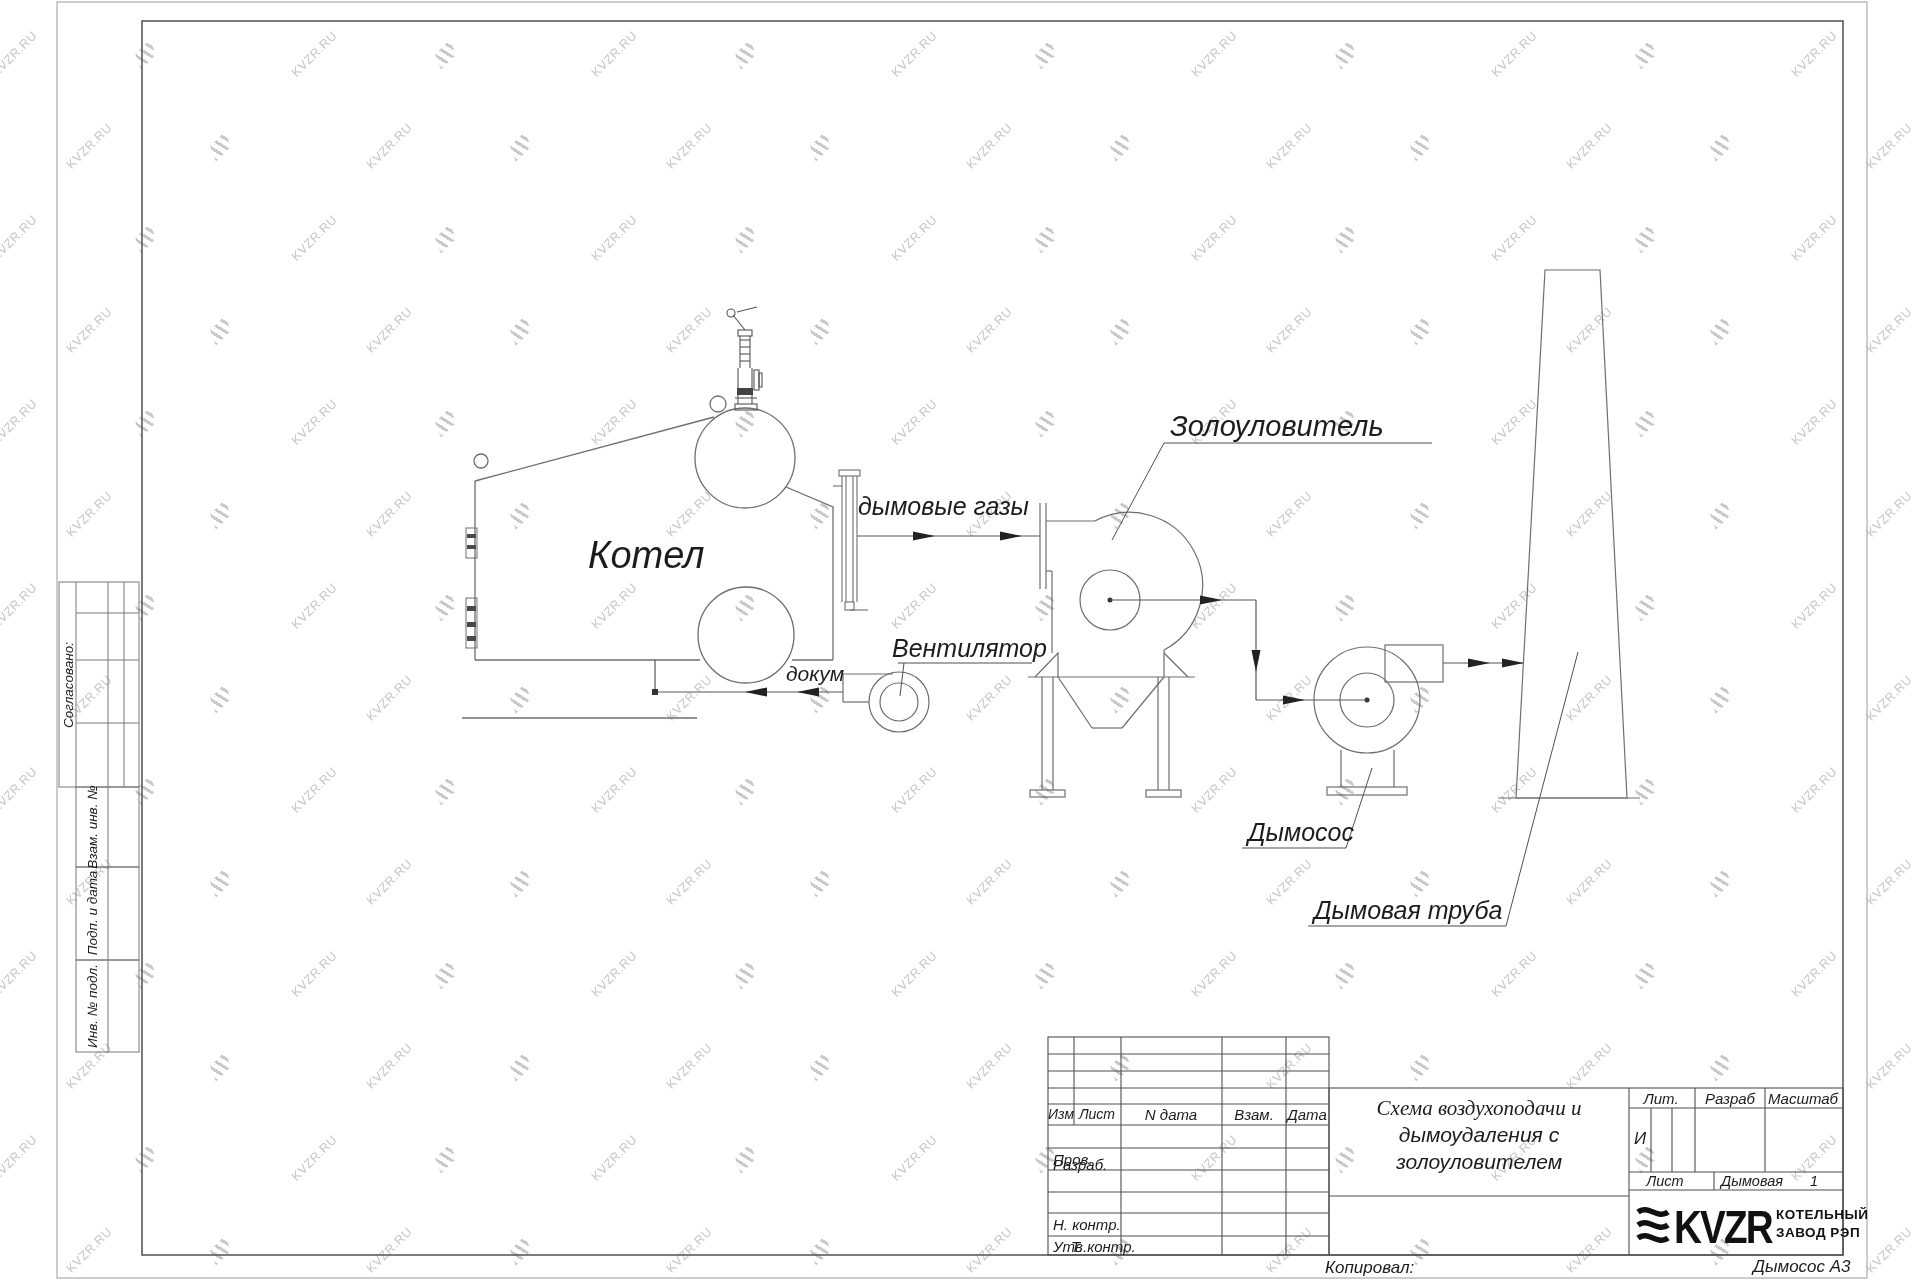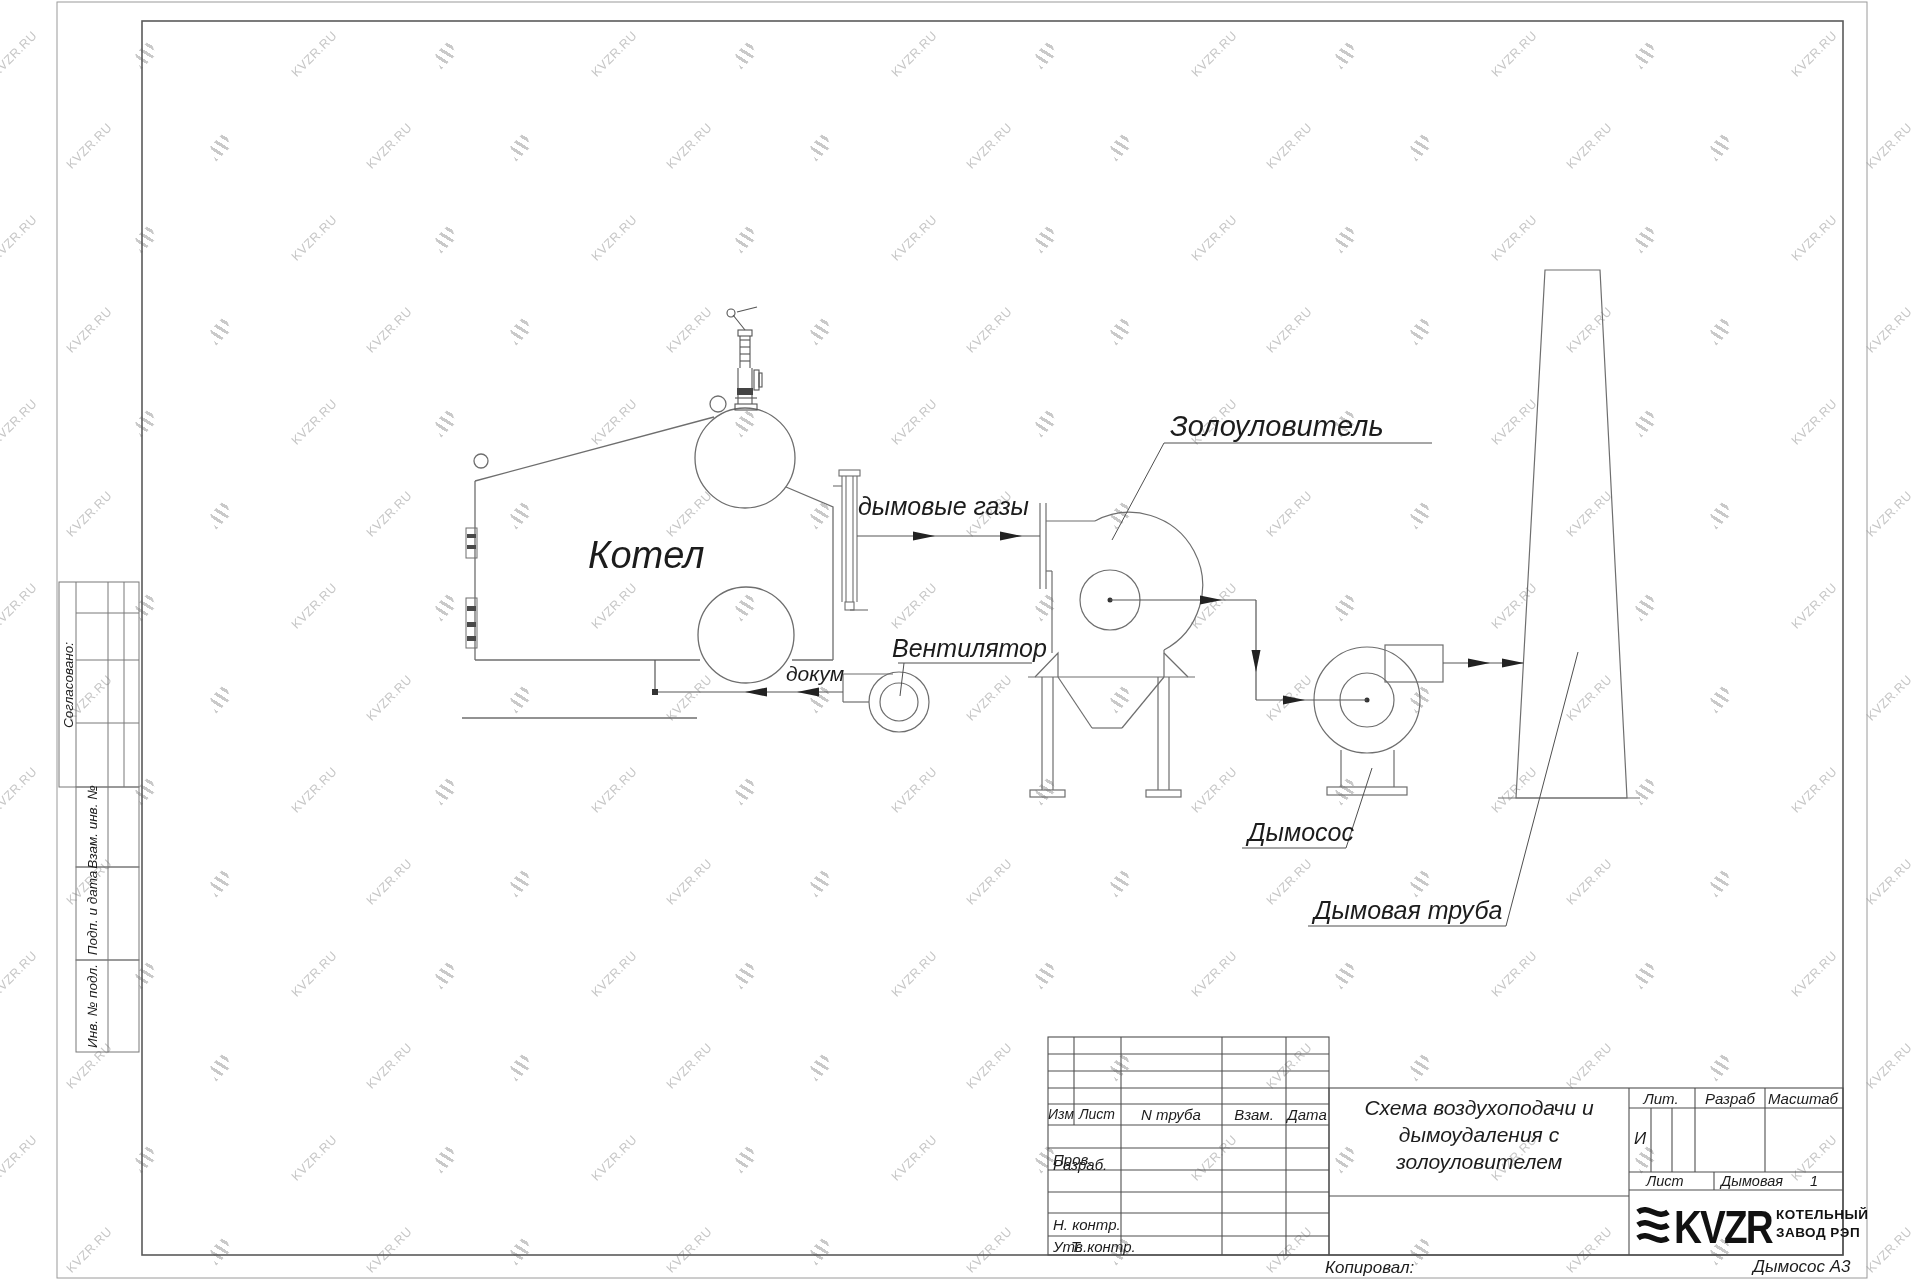--- a/index.html
+++ b/index.html
@@ -415,31 +415,31 @@
   <div class="lbl" style="left:1248px;top:818px;font-size:25px;">Дымосос</div>
   <div class="lbl" style="left:1314px;top:896px;font-size:25px;">Дымовая труба</div>
 
   <div class="lbl v" style="left:68px;top:685px;font-size:13.5px;">Согласовано:</div>
   <div class="lbl v" style="left:92px;top:827px;font-size:13.5px;">Взам. инв. №</div>
   <div class="lbl v" style="left:92px;top:913px;font-size:13.5px;">Подп. и дата</div>
   <div class="lbl v" style="left:92px;top:1006px;font-size:13.5px;">Инв. № подл.</div>
 
   <div class="lbl c tb-small" style="left:1061px;top:1114px;font-size:14px;">Изм</div>
   <div class="lbl c tb-small" style="left:1097px;top:1114px;font-size:14px;">Лист</div>
-  <div class="lbl c tb-small" style="left:1171px;top:1114px;">N труба</div>
+  <div class="lbl c tb-small" style="left:1171px;top:1114px;">N дата</div>
   <div class="lbl c tb-small" style="left:1254px;top:1114px;">Взам.</div>
   <div class="lbl c tb-small" style="left:1307px;top:1114px;">Дата</div>
 
   <div class="lbl tb-small" style="left:1053px;top:1156px;">Разраб.</div>
   <div class="lbl tb-small" style="left:1053px;top:1151px;">Пров.</div>
   <div class="lbl tb-small" style="left:1053px;top:1238px;margin-left:18px;">Т. контр.</div>
   <div class="lbl tb-small" style="left:1053px;top:1216px;">Н. контр.</div>
   <div class="lbl tb-small" style="left:1053px;top:1238px;">Утв.</div>
 
-  <div class="lbl" style="left:1329px;top:1096px;width:300px;text-align:center;font-size:21px;">Схема воздухоподачи и</div>
+  <div class="lbl" style="left:1329px;top:1096px;width:300px;text-align:center;font-size:21px;font-family:Liberation Serif, serif;">Схема воздухоподачи и</div>
   <div class="lbl" style="left:1329px;top:1123px;width:300px;text-align:center;font-size:21px;">дымоудаления с</div>
   <div class="lbl" style="left:1329px;top:1150px;width:300px;text-align:center;font-size:21px;">золоуловителем</div>
 
   <div class="lbl c tb-small" style="left:1661px;top:1098px;">Лит.</div>
   <div class="lbl c tb-small" style="left:1730px;top:1098px;">Разраб</div>
   <div class="lbl c tb-small" style="left:1803px;top:1098px;">Масштаб</div>
   <div class="lbl c" style="left:1640px;top:1139px;font-size:17px;">И</div>
 
   <div class="lbl c" style="left:1665px;top:1181px;font-size:14.5px;">Лист</div>
   <div class="lbl c" style="left:1752px;top:1181px;font-size:14.5px;">Дымовая</div>

